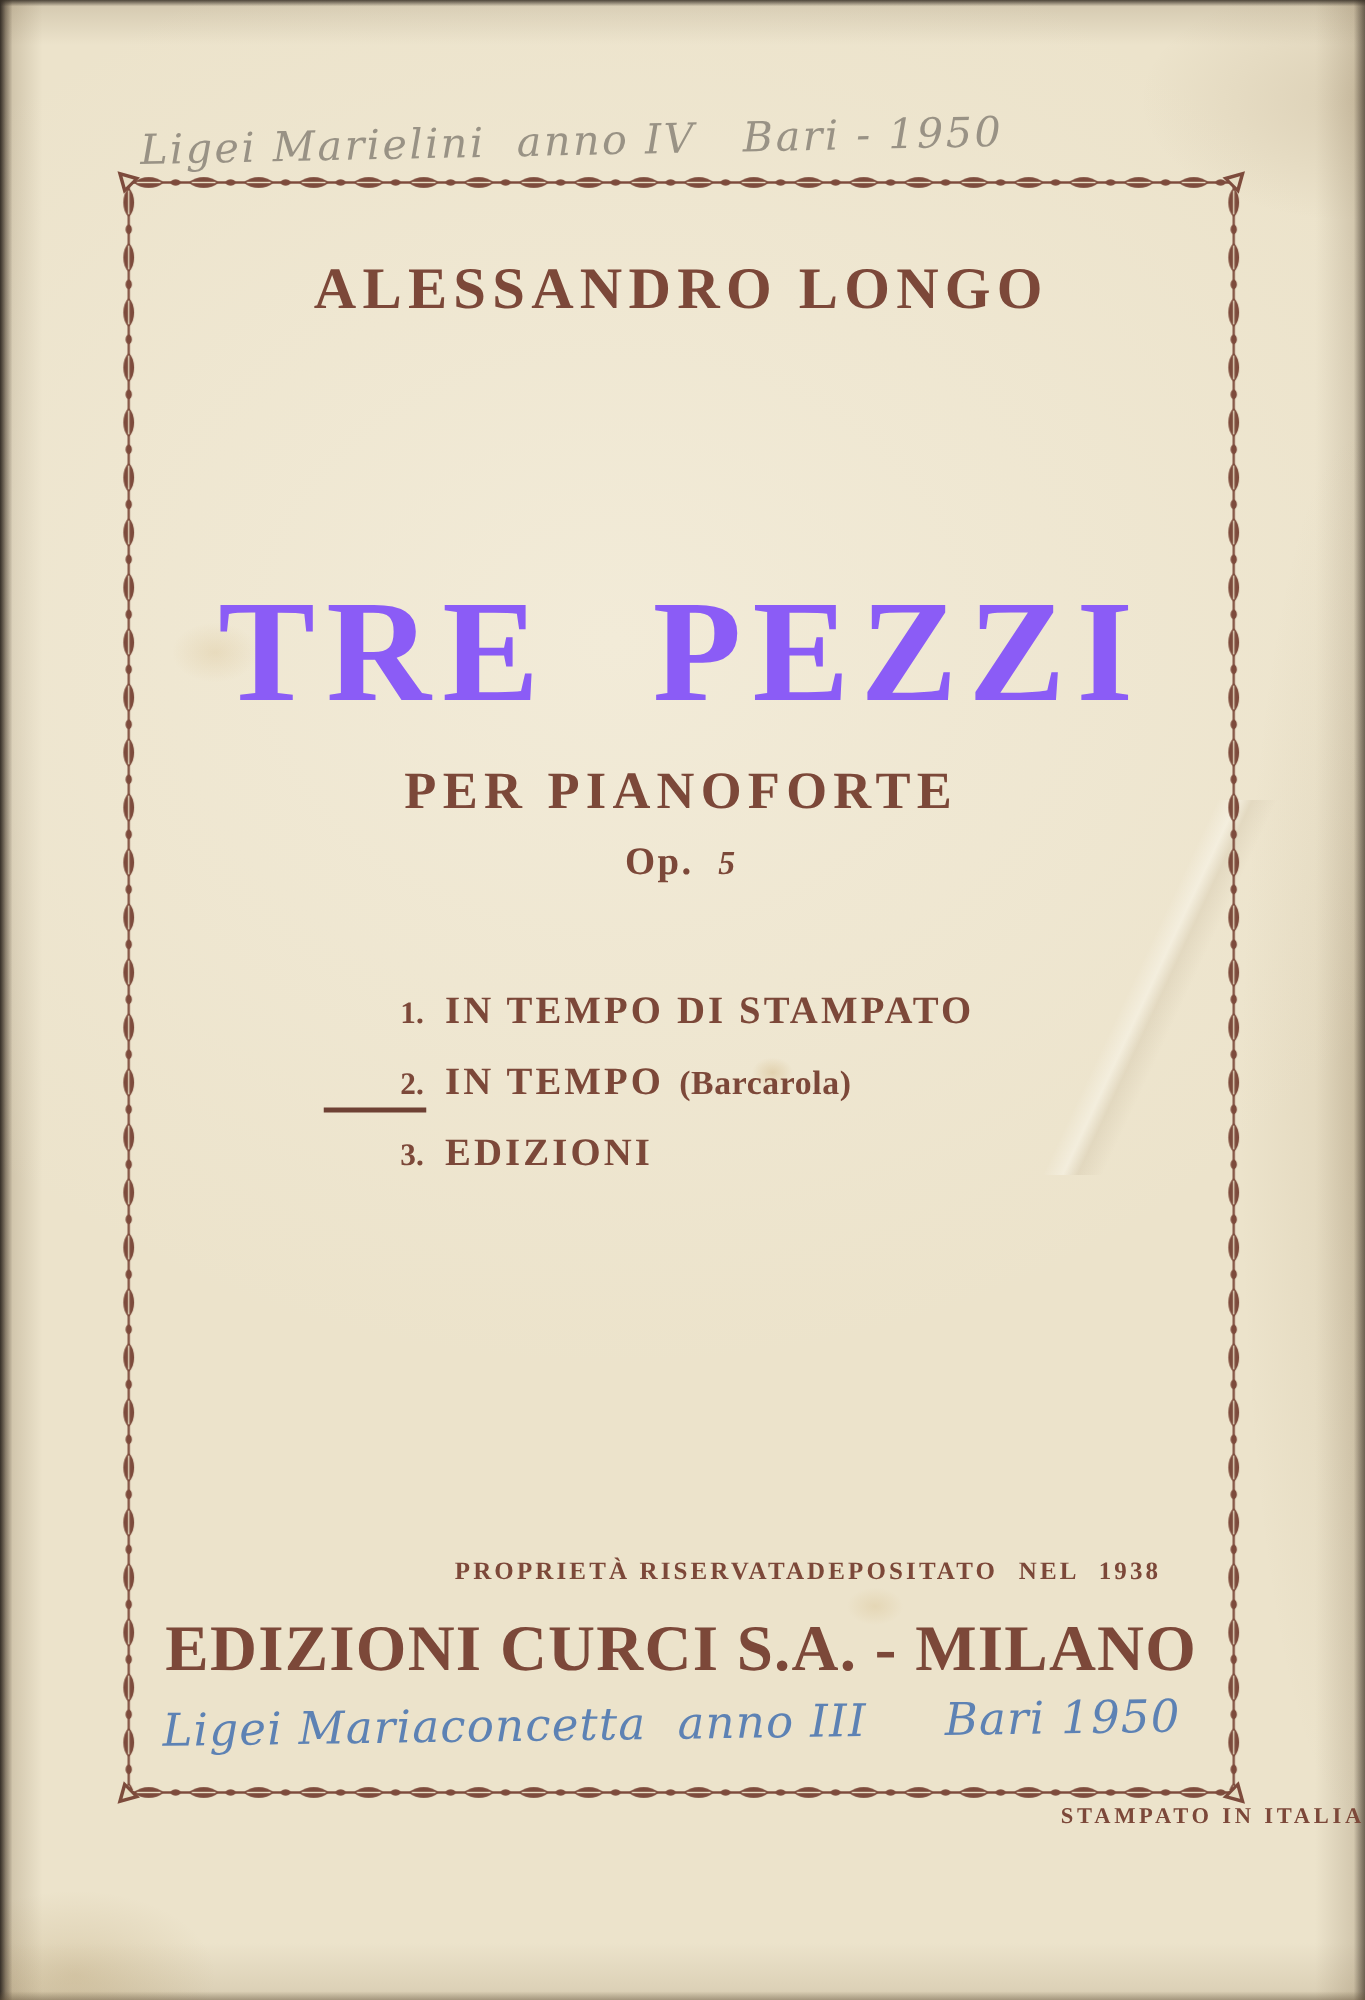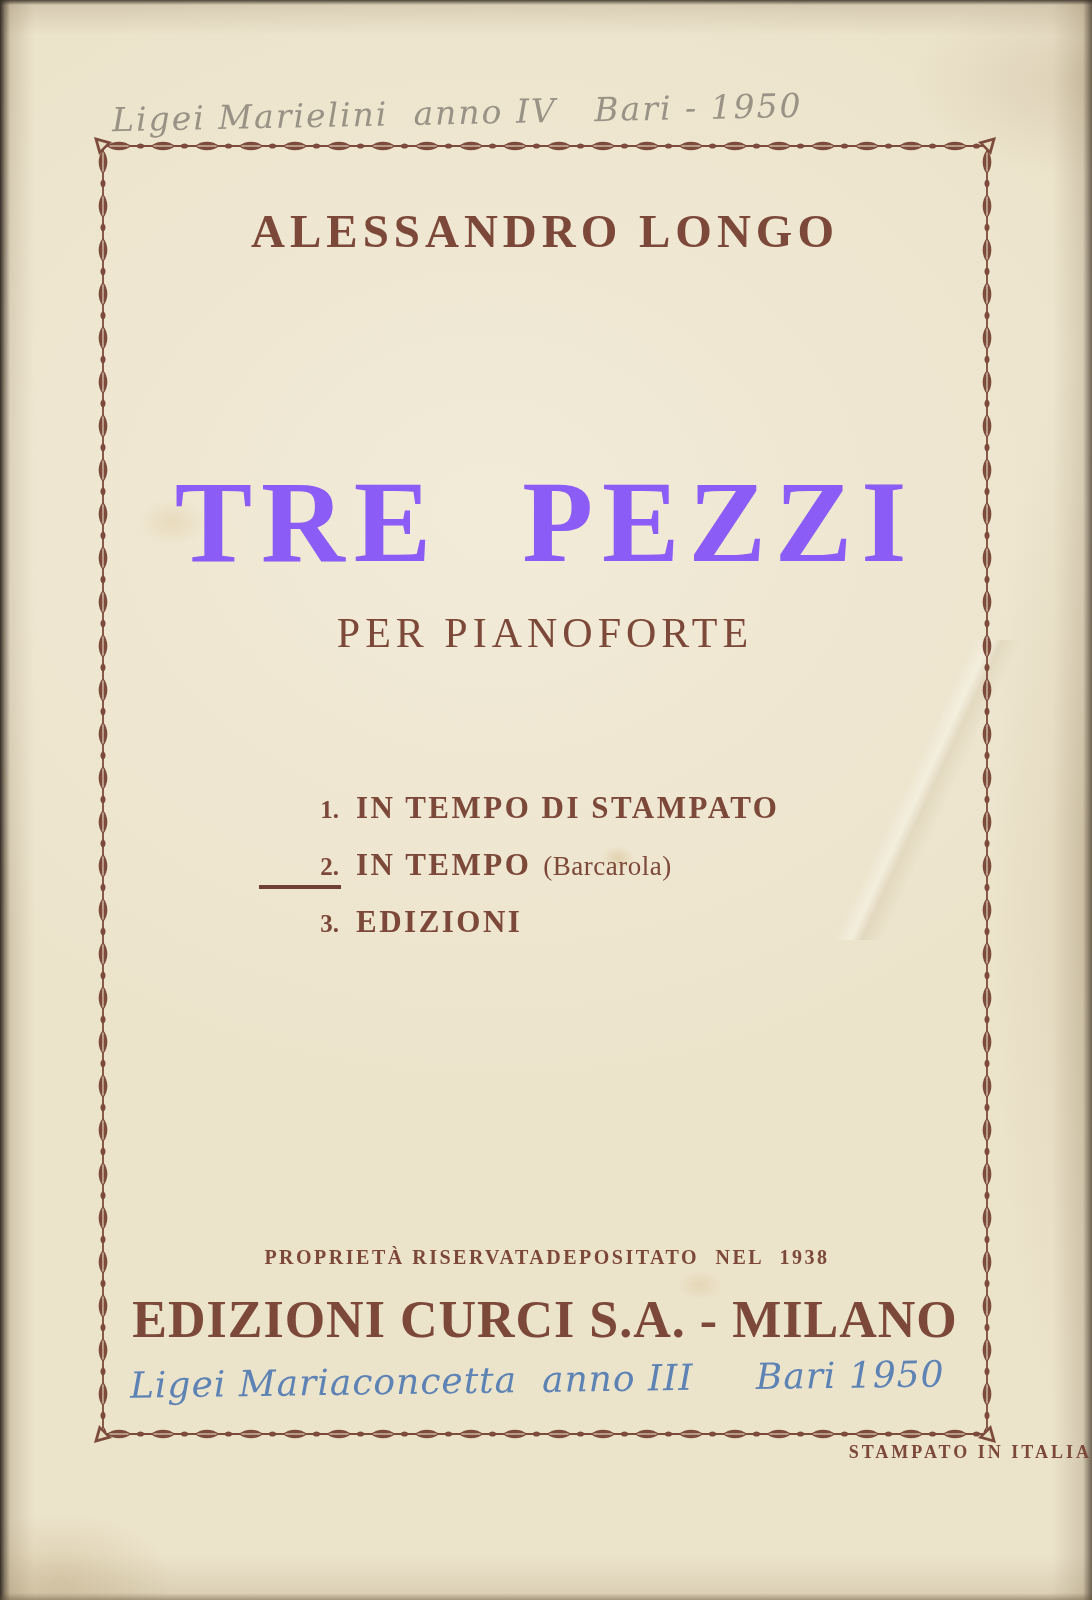--- a/index.html
+++ b/index.html
@@ -45,33 +45,33 @@
   .corner{width:22px;height:22px;}
   .c-tl{left:-11px;top:-11px;}
   .c-tr{right:-11px;top:-11px;transform:scaleX(-1);}
   .c-bl{left:-11px;bottom:-11px;transform:scaleY(-1);}
   .c-br{right:-11px;bottom:-11px;transform:scale(-1,-1);}
 
   
   .print{color:#7c4839;position:absolute;left:0;width:884px;text-align:center;line-height:1;}
   .composer{top:62px;font-size:47px;font-weight:bold;letter-spacing:5px;}
   .title{top:318px;font-size:116px;font-weight:bold;letter-spacing:9px;word-spacing:44px;color:#8b5cf6;}
-  .subtitle{top:466px;font-size:42px;font-weight:normal;letter-spacing:5px;}
+  .subtitle{top:466px;font-size:42px;font-weight:bold;letter-spacing:5px;}
   .opus{top:527px;font-size:31px;font-weight:bold;letter-spacing:2px;}
   .opus .op-num{font-style:italic;font-size:27px;}
 
   .pieces{position:absolute;top:644px;left:190px;color:#7c4839;text-align:left;}
   .piece-row{display:flex;align-items:baseline;margin-bottom:21px;}
   .piece-num{width:46px;text-align:right;font-size:25px;font-weight:bold;margin-right:17px;position:relative;}
   .piece-name{font-size:31px;font-weight:bold;letter-spacing:2.5px;white-space:pre;}
-  .piece-note{font-size:27px;font-weight:normal;margin-left:12px;letter-spacing:.5px;}
+  .piece-note{font-size:27px;font-weight:bold;margin-left:12px;letter-spacing:.5px;}
   .num-underline{position:absolute;left:-34px;right:-2px;bottom:-8px;height:4px;background:#6e4134;}
 
   .notices{position:absolute;top:1100px;left:0;width:884px;display:flex;
-    justify-content:center;padding:0 58px 0 62px;box-sizing:border-box;color:#7c4839;}
+    justify-content:flex-end;padding:0 58px 0 62px;box-sizing:border-box;color:#7c4839;}
   .notice{font-size:20px;font-weight:bold;letter-spacing:2.5px;}
   .notice.right{word-spacing:9px;}
   .publisher{top:1148px;font-size:52px;font-weight:bold;letter-spacing:1px;}
 
   .printed-in{position:absolute;top:1442px;left:0;width:1092px;text-align:right;
     color:#7c4839;font-size:18px;font-weight:bold;letter-spacing:3px;z-index:3;}
 
   
   .handwriting{position:absolute;font-style:italic;white-space:pre;z-index:4;line-height:1;}
   .hw-pencil{left:112px;top:96px;font-size:33px;color:rgba(138,132,120,.85);
@@ -132,20 +132,21 @@
       <polygon points="6,6 15,8.5 8.5,15" fill="#e7ddc3"></polygon>
     </svg>
   <svg class="corner c-br" width="22" height="22">
       <polygon points="2,2 20,7 7,20" fill="#7d4b3c"></polygon>
       <polygon points="6,6 15,8.5 8.5,15" fill="#e7ddc3"></polygon>
     </svg>
 
   <div class="print composer">ALESSANDRO LONGO</div>
   <div class="print title">TRE PEZZI</div>
   <div class="print subtitle">PER PIANOFORTE</div>
+  <div class="print opus"><span>Op.</span>&nbsp;&nbsp;<span class="op-num">5</span></div>
 
   <div class="pieces">
     <div class="piece-row">
       <span class="piece-num">1.</span>
       <span class="piece-name">IN TEMPO DI STAMPATO</span>
     </div>
     <div class="piece-row">
       <span class="piece-num"><span>2.</span><span class="num-underline"></span></span>
       <span class="piece-name">IN TEMPO</span>
       <span class="piece-note">(Barcarola)</span>

